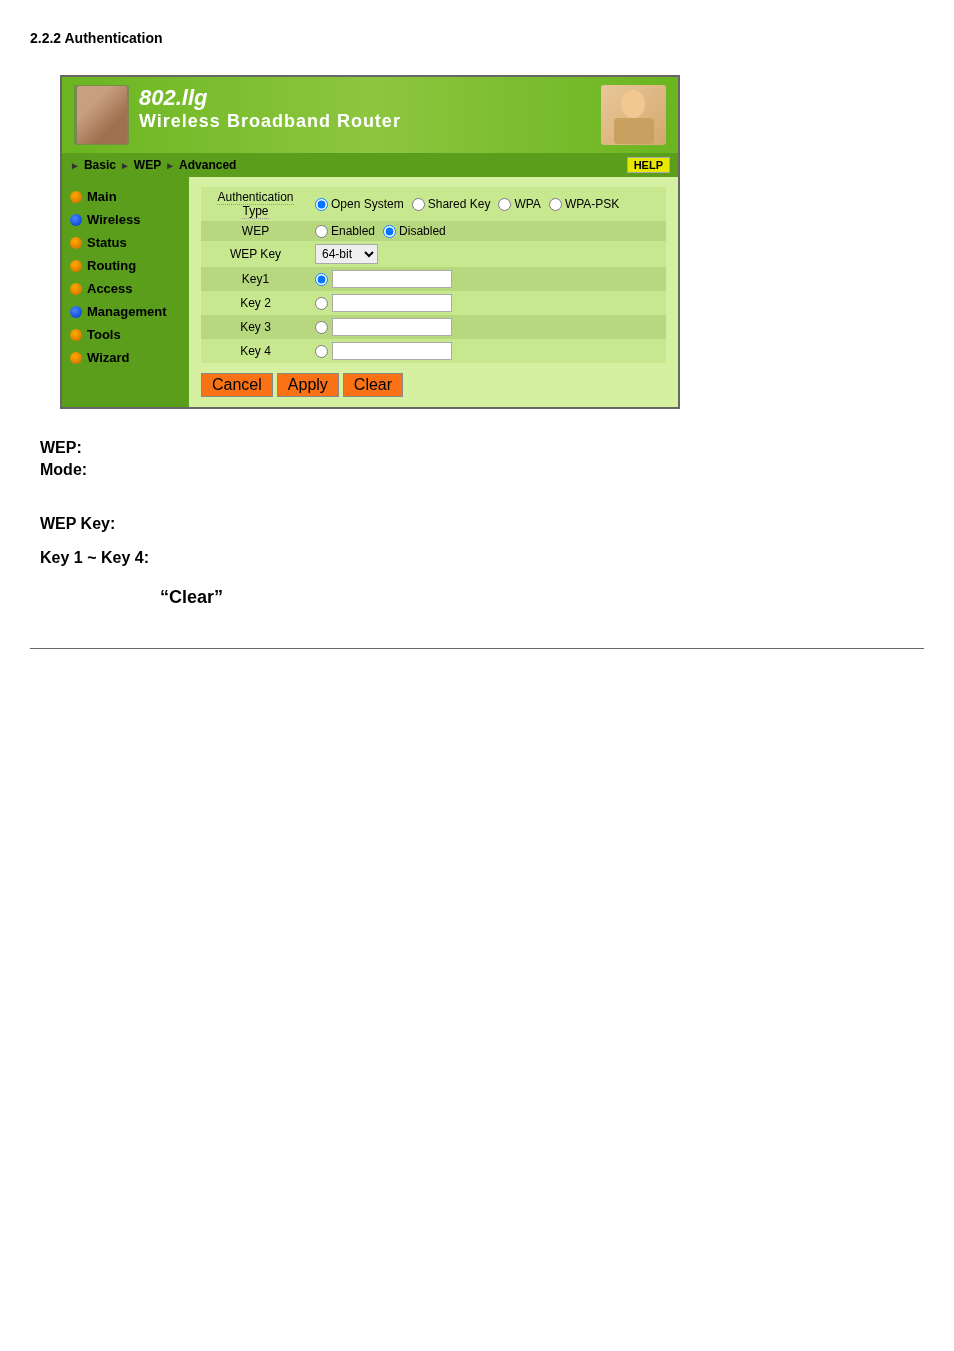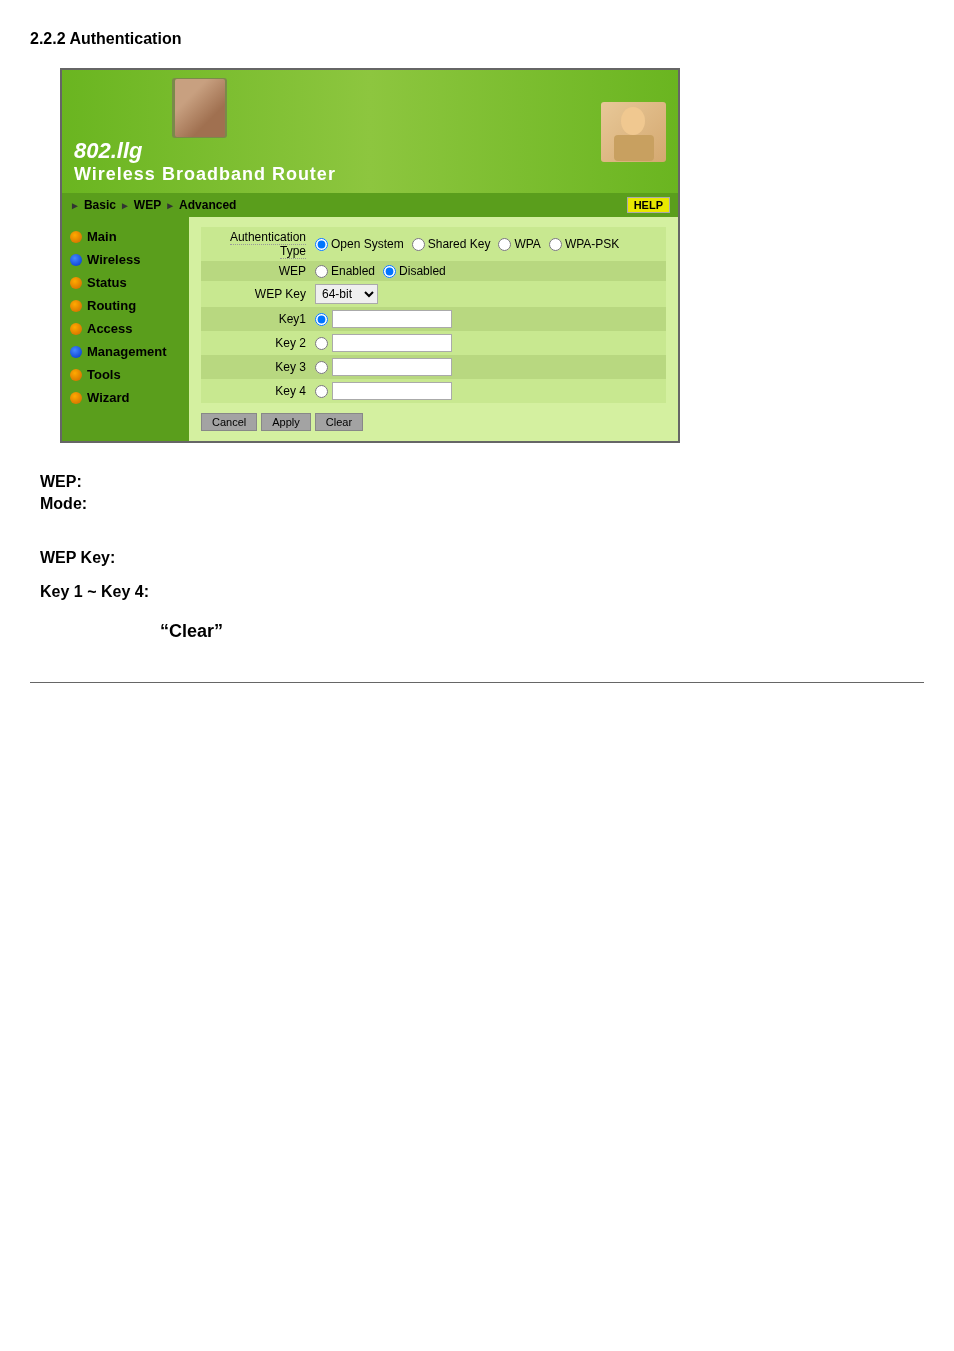--- a/index.html
+++ b/index.html
@@ -6,23 +6,23 @@
     body {
       font-family: Arial, sans-serif;
       background: #fff;
       color: #000;
       width: 954px;
       min-height: 1351px;
       padding: 20px 30px;
     }
 
     .section-title {
-      font-size: 16px;
-      font-weight: bold;
-      margin-bottom: 20px;
+      font-size: 14px;
+      font-weight: bold;
+      margin-bottom: 29px;
       margin-top: 10px;
     }
 
     .router-container {
       width: 620px;
       margin-left: 30px;
       margin-bottom: 30px;
       border: 2px solid #666;
       background: #fff;
     }
@@ -32,22 +32,21 @@
       background: linear-gradient(to right, #6ab520, #8dc63f, #6ab520);
       padding: 8px 12px;
       display: flex;
       align-items: center;
       justify-content: space-between;
       min-height: 70px;
       position: relative;
     }
     .router-header-left {
       display: flex;
-      align-items: center;
-      flex-direction: column;
+      align-items: flex-start;
     }
     .header-icon-left {
       width: 55px;
       height: 60px;
       background: #7a8a4a;
       margin-right: 10px;
       border-radius: 3px;
       overflow: hidden;
       display: flex;
       align-items: center;
@@ -162,21 +161,21 @@
     .form-table {
       width: 100%;
       border-collapse: collapse;
     }
     .form-table tr td {
       padding: 3px 4px;
       font-size: 12px;
       vertical-align: middle;
     }
     .form-table tr td:first-child {
-      text-align: right;
+      text-align: center;
       font-weight: normal;
       color: #000;
       width: 110px;
       padding-right: 5px;
     }
     .form-table tr {
       background: #c8e890;
     }
     .form-table tr:nth-child(odd) {
       background: #c8e890;
@@ -210,23 +209,23 @@
       width: 120px;
     }
 
     .button-row {
       display: flex;
       gap: 4px;
       margin-top: 10px;
     }
     .btn {
       padding: 2px 10px;
-      font-size: 11px;
+      font-size: 16px;
       border: 1px solid #888;
-      background: #a3a3a3;
+      background: #f97316;
       cursor: pointer;
       font-family: Arial, sans-serif;
     }
 
     
     .desc-section {
       margin-top: 15px;
       padding: 0 10px;
     }
     .desc-section h2 {

